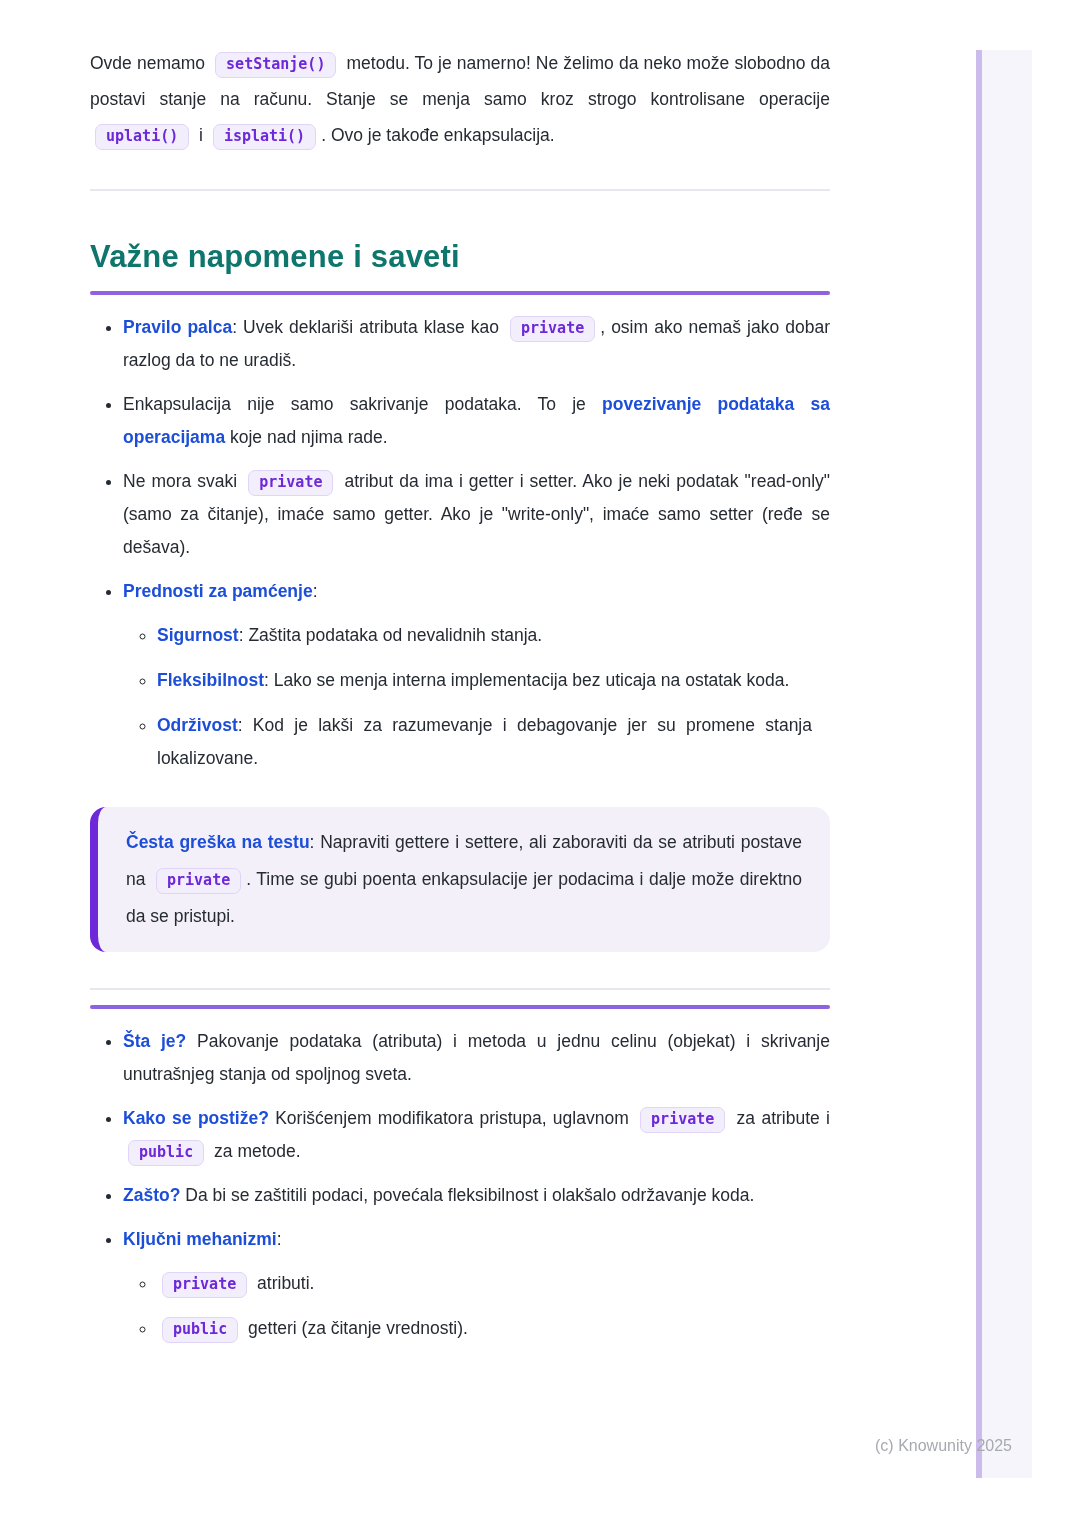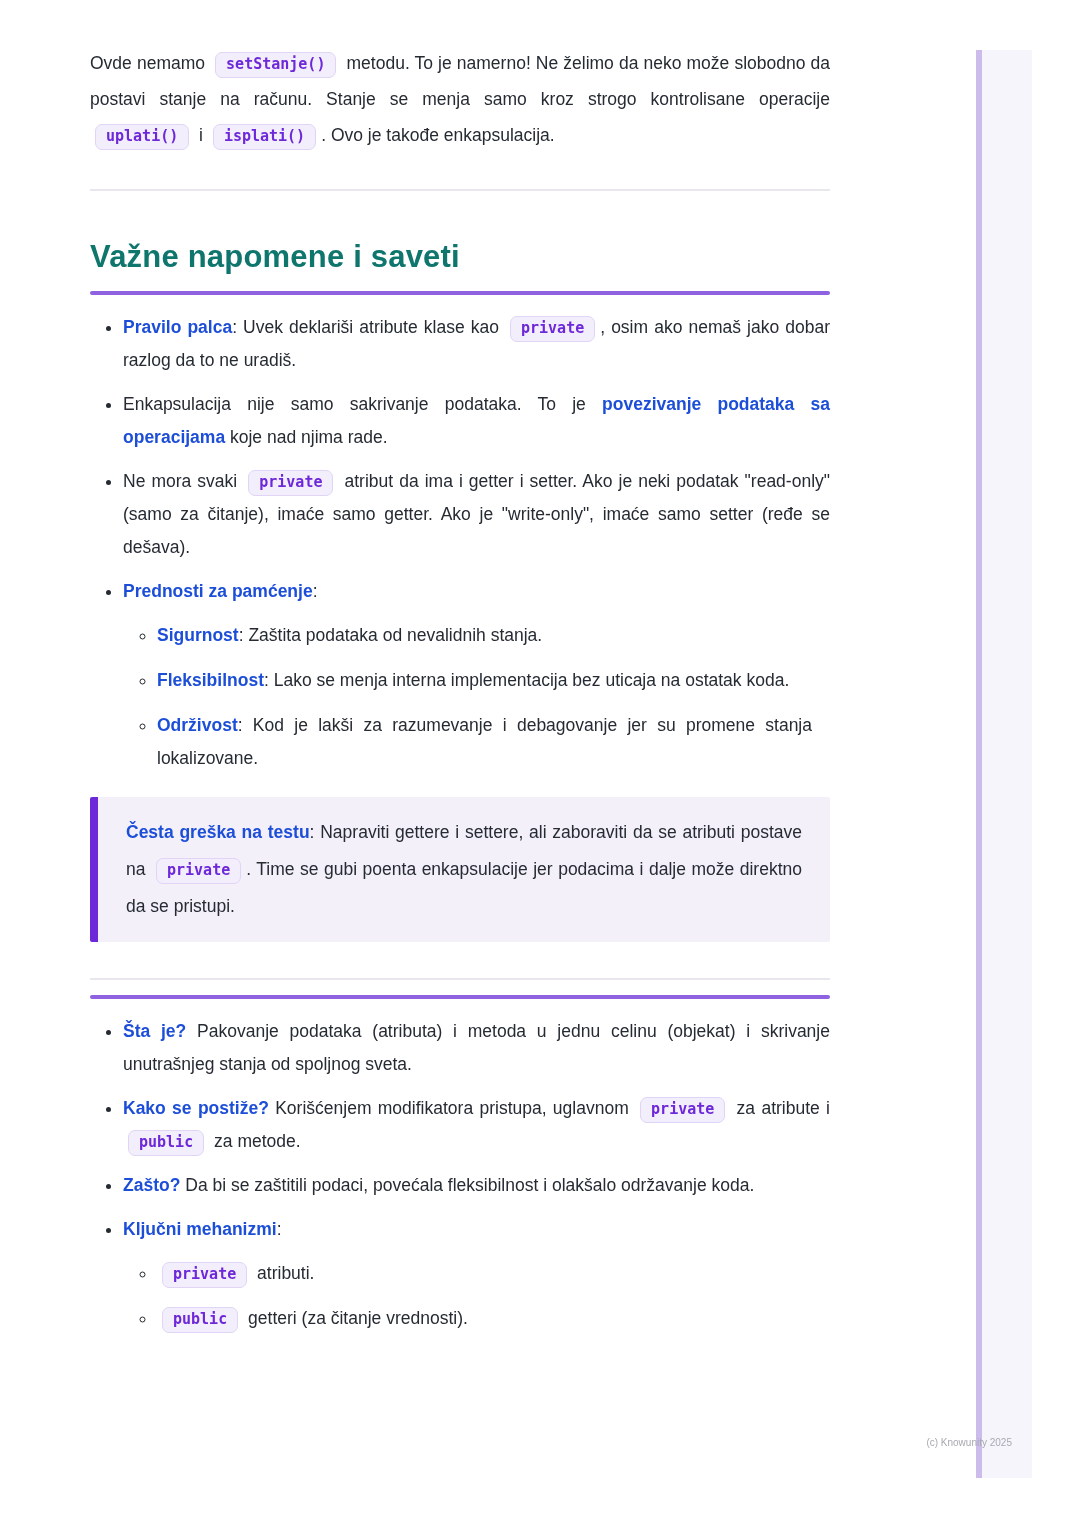--- a/index.html
+++ b/index.html
@@ -65,66 +65,66 @@
     color: #6d28d9;
     background: #f3eefc;
     border: 1px solid #e0d5f6;
     border-radius: 7px;
     padding: 4px 10px 5px 10px;
     margin: 0 5px;
     white-space: nowrap;
     display: inline-block;
   }
   .callout {
-    margin-top: 22px;
+    margin-top: 32px;
     background: #f3f0fa;
     border-left: 8px solid #6d28d9;
-    border-radius: 2px;
+    border-radius: 16px;
     padding: 17px 28px;
   }
   .callout p {
     margin: 0;
     font-size: 17.5px;
     line-height: 37px;
     text-align: justify;
   }
   .side-panel {
     position: absolute;
     left: 976px; top: 50px;
     width: 56px; height: 1428px;
     background: #f7f5fc;
     border-left: 6px solid #cbbcec;
     z-index: 1;
   }
   .footer {
     position: absolute;
     top: 1437px;
     right: 68px;
-    font-size: 10px;
+    font-size: 16px;
     color: #a7a9b0;
     z-index: 2;
     white-space: nowrap;
   }
 </style>
 </head>
 <body>
 
 <div class="content">
 
   <p class="para"><span>Ovde nemamo </span><code class="chip">setStanje()</code><span> metodu. To je namerno! Ne želimo da neko može slobodno da postavi stanje na računu. Stanje se menja samo kroz strogo kontrolisane operacije </span><code class="chip">uplati()</code><span> i </span><code class="chip">isplati()</code><span>. Ovo je takođe enkapsulacija.</span></p>
 
   <hr class="rule-gray">
 
   <section>
     <h2>Važne napomene i saveti</h2>
     <div class="h2-rule"></div>
 
     <ul class="bullets">
       <li>
-        <span><strong>Pravilo palca</strong><span>: Uvek deklariši atribute klase kao </span><code class="chip">private</code><span>, osim ako nemaš jako dobar razlog da to ne uradiš.</span></span>
+        <span><strong>Pravilo palca</strong><span>: Uvek deklariši atributa klase kao </span><code class="chip">private</code><span>, osim ako nemaš jako dobar razlog da to ne uradiš.</span></span>
       </li>
       <li>
         <span><span>Enkapsulacija nije samo sakrivanje podataka. To je </span><strong>povezivanje podataka sa operacijama</strong><span> koje nad njima rade.</span></span>
       </li>
       <li>
         <span><span>Ne mora svaki </span><code class="chip">private</code><span> atribut da ima i getter i setter. Ako je neki podatak "read-only" (samo za čitanje), imaće samo getter. Ako je "write-only", imaće samo setter (ređe se dešava).</span></span>
       </li>
       <li>
         <span><strong>Prednosti za pamćenje</strong><span>:</span></span>
         <ul class="sub">

